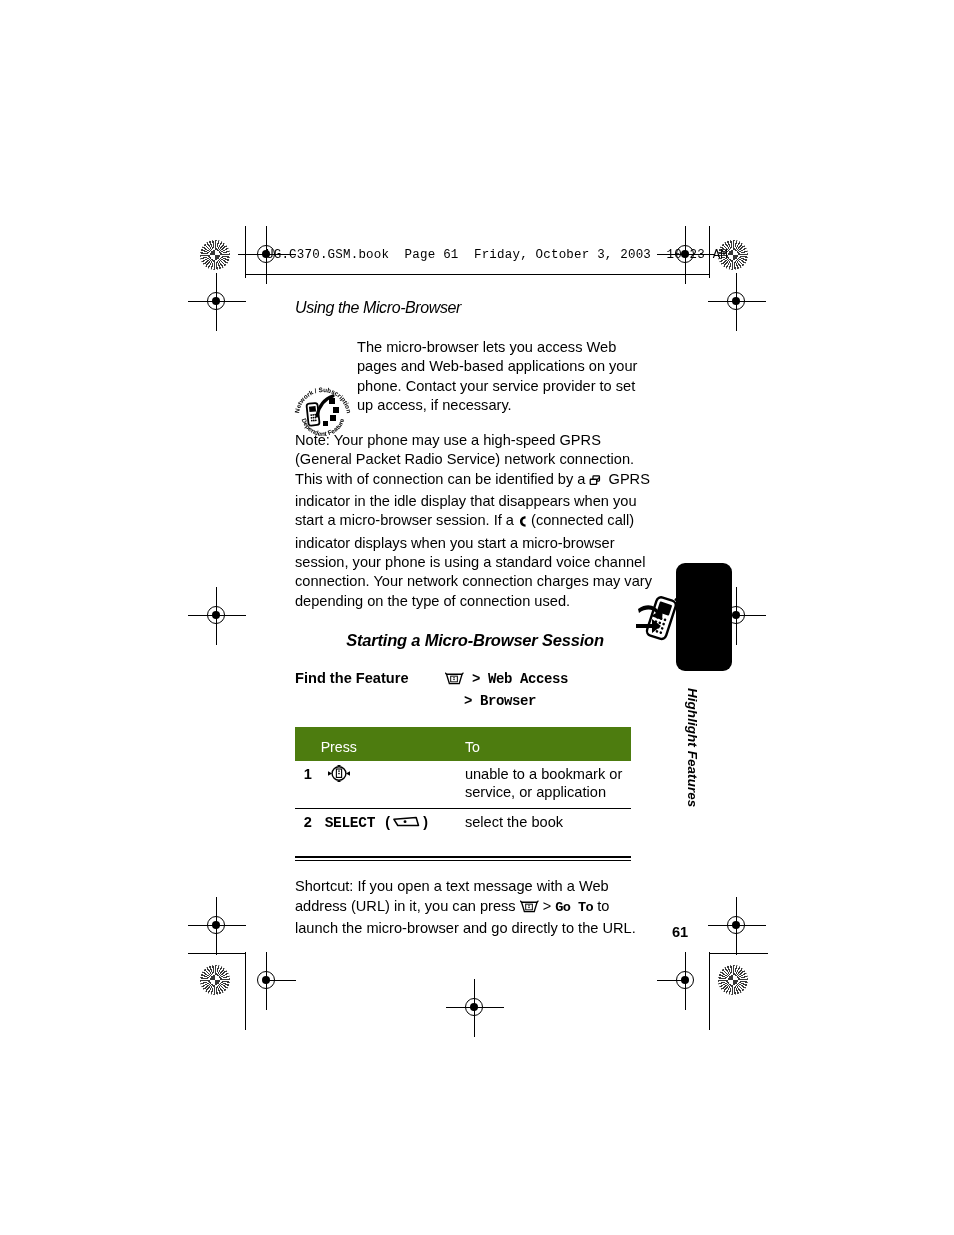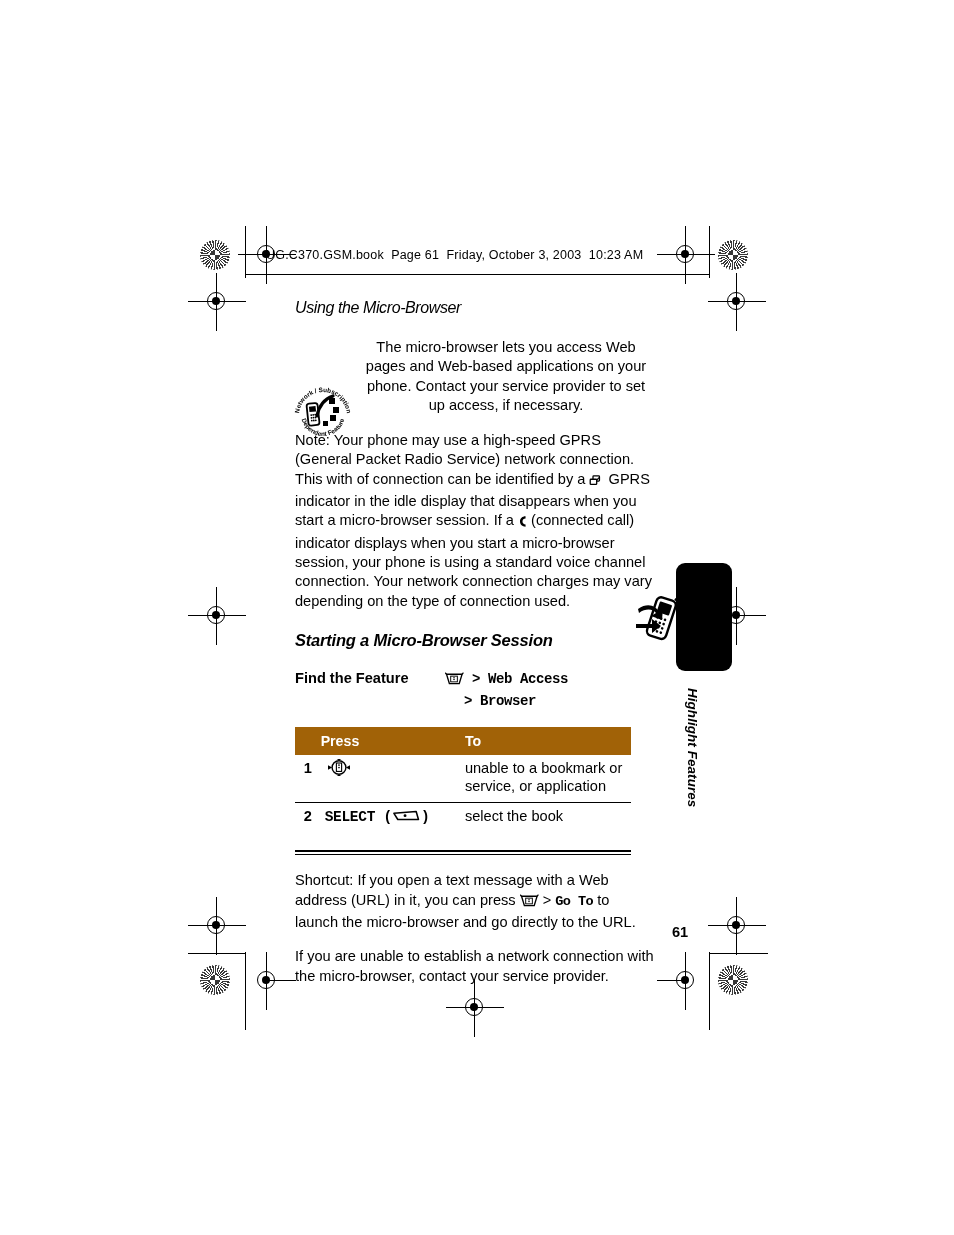--- a/index.html
+++ b/index.html
@@ -74,21 +74,21 @@
     left: 246px;
     top: 274px;
     width: 464px;
     height: 1.3px;
     background: #000;
   }
   .filename {
     position: absolute;
     left: 266px;
     top: 248px;
-    font-family: Liberation Sans, sans-serif;
+    font-family: Liberation Mono, monospace;
     font-size: 12.5px;
     letter-spacing: .2px;
     white-space: pre;
     text-align: center;
   }
 
   .content {
     position: absolute;
     left: 295px;
     top: 300px;
@@ -113,37 +113,37 @@
     position: absolute;
     left: -3px;
     top: 44px;
     width: 62px;
     height: 62px;
   }
   .intro-text {
     margin-left: 62px;
     font-size: 14.6px;
     line-height: 19.3px;
-    text-align: center;
   }
 
   p.body {
     font-size: 14.6px;
     line-height: 19.3px;
     margin: 0 0 15px 0;
     text-align: left;
   }
   p.body b { font-weight: normal; }
 
   h2.subtitle {
     font-size: 16.5px;
     font-weight: bold;
     font-style: italic;
     letter-spacing: -0.2px;
     margin: 20px 0 20px 0;
+    text-align: center;
   }
 
   .find-row {
     display: flex;
     align-items: flex-start;
     margin-bottom: 16px;
   }
   .find-label {
     font-size: 14.6px;
     font-weight: bold;
@@ -159,26 +159,26 @@
   }
   .find-path .line2 { padding-left: 19px; }
 
   
   table.steps {
     border-collapse: collapse;
     width: 336px;
     margin: 6px 0 16px 0;
   }
   table.steps thead th {
-    background: #a16207;
+    background: #4d7c0f;
     color: #fff;
     font-size: 14.2px;
-    font-weight: bold;
+    font-weight: normal;
     text-align: left;
-    padding: 4px 0 4px 0;
+    padding: 10px 0 4px 0;
     height: 20px;
   }
   table.steps th.c-num { width: 22px; padding-left: 4px; }
   table.steps th.c-press { width: 146px; }
   table.steps th.c-to { width: 168px; }
 
   table.steps td {
     vertical-align: top;
     padding: 4px 4px 6px 0;
     font-size: 14.6px;
@@ -456,21 +456,20 @@
   <div class="tbl-bottom-rule2"></div>
 
   <p class="body"><b>Shortcut:</b><span> If you open a text message with a Web address (URL) in it, you can press </span><span class="menu-glyph"><svg viewBox="0 0 20 14" width="19" height="14">
           <path d="M 1.6,2 L 18,2 L 15,11.8 L 4.6,11.8 Z" fill="#fff" stroke="#000" stroke-width="1.4"></path>
           <rect x="6" y="4" width="7" height="6" fill="#fff" stroke="#000" stroke-width="1"></rect>
           <circle cx="9.5" cy="5.6" r="0.8" fill="#000"></circle>
           <circle cx="9.5" cy="7.6" r="0.8" fill="#000"></circle>
           <path d="M 1.6,2 L 0.2,0.4 M 18,2 L 19.4,0.4" stroke="#000" stroke-width="1.2"></path>
         </svg></span><span> &gt; </span><span class="mono-key">Go To</span><span> to launch the micro-browser and go directly to the URL.</span></p>
 
-  <p class="body">If you are unable to establish a network connection with the micro-browser, contact your service provider.</p>
 
 </div>
 
 <div class="thumb-tab"></div>
 <div class="tab-phone-icon">
   <svg viewBox="0 0 62 58" width="62" height="58">
     <g transform="translate(24,4) rotate(18)">
       <rect x="0" y="0" width="20" height="40" rx="5" fill="#fff" stroke="#000" stroke-width="2.4"></rect>
       <rect x="3.6" y="4.4" width="12.8" height="11" rx="1" fill="#000"></rect>
       <circle cx="6" cy="20.5" r="1.3" fill="#000"></circle>

